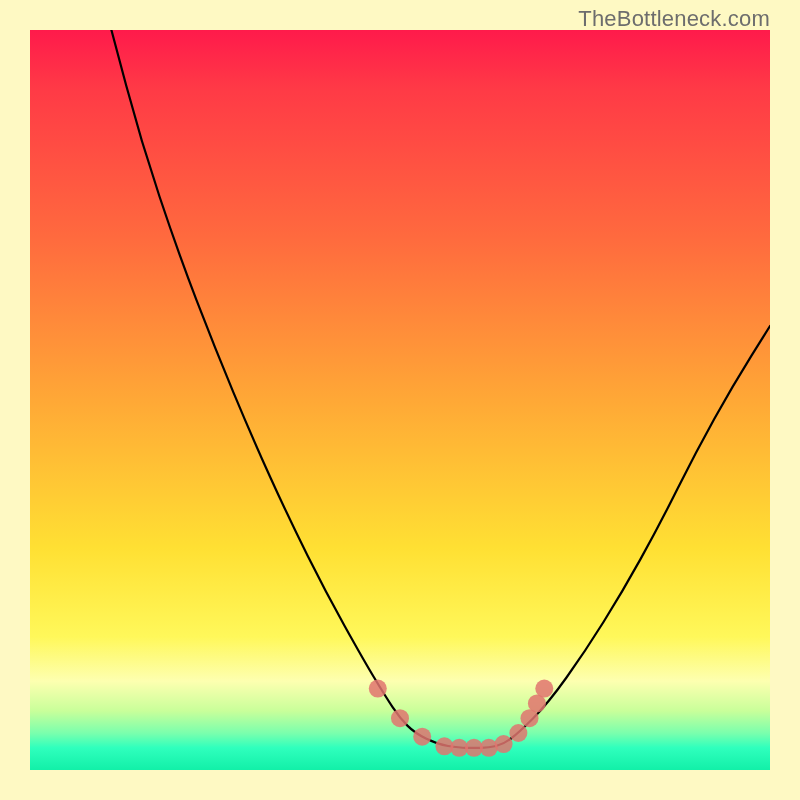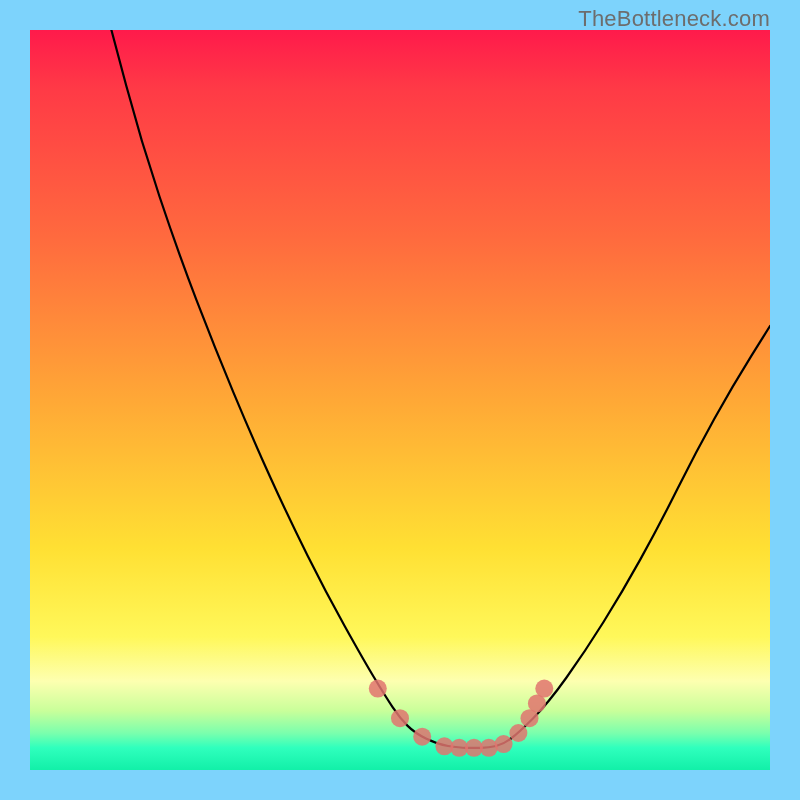--- a/index.html
+++ b/index.html
@@ -7,21 +7,21 @@
     padding: 0;
     width: 800px;
     height: 800px;
     overflow: hidden;
     background: #000;
     font-family: Arial, Helvetica, sans-serif;
   }
   .frame {
     position: absolute;
     inset: 0;
-    background: #7dd3fc;
+    background: #fef9c3;
   }
   .plot {
     position: absolute;
     left: 30px;
     top: 30px;
     width: 740px;
     height: 740px;
     overflow: hidden;
   }
   .gradient {

